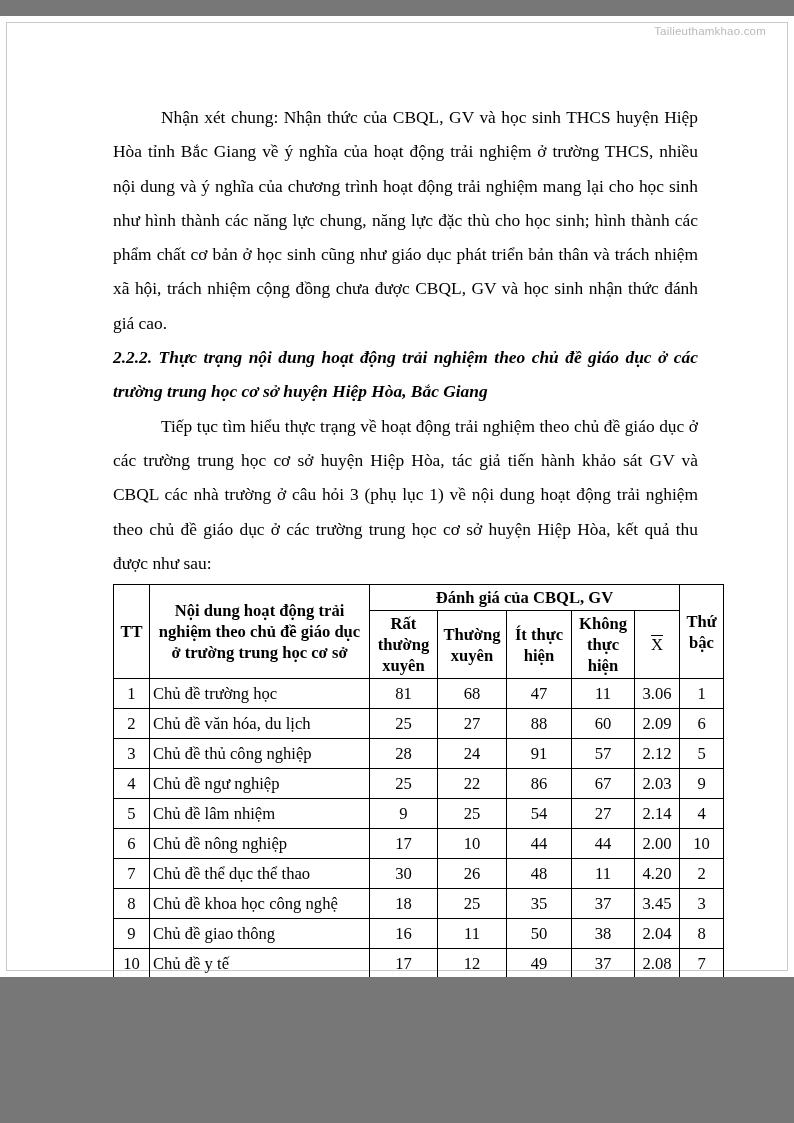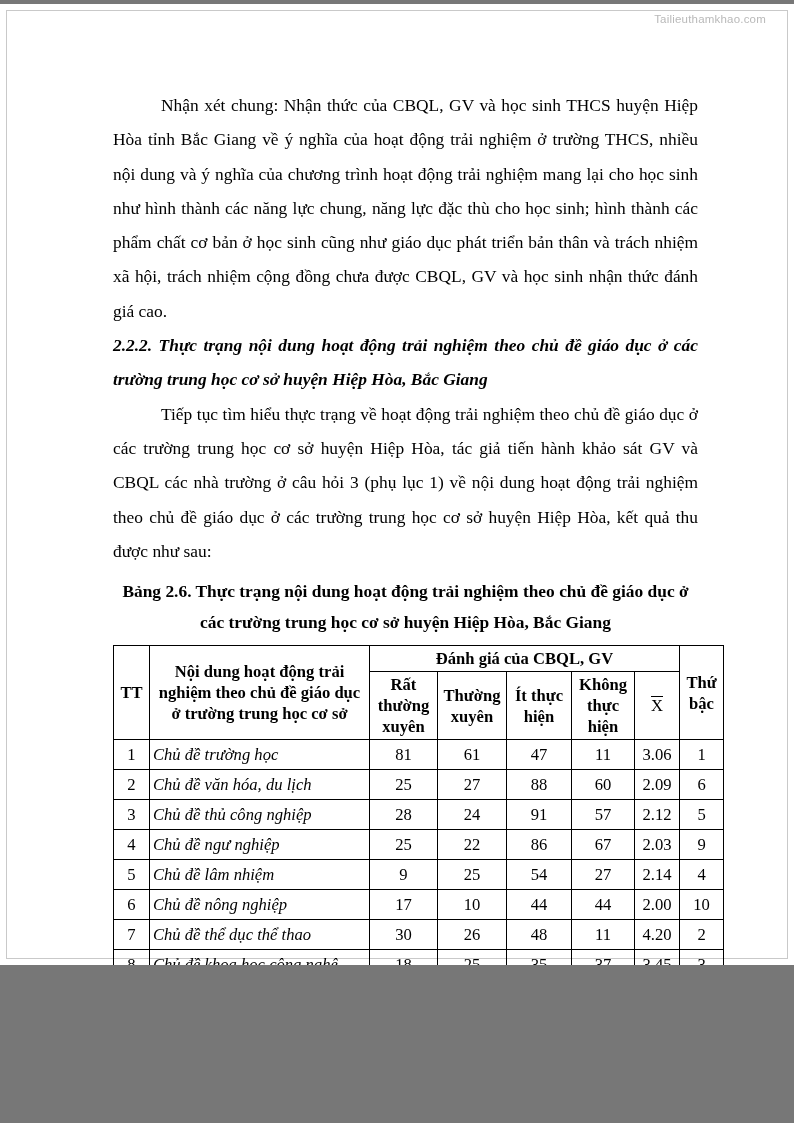--- a/index.html
+++ b/index.html
@@ -5,21 +5,21 @@
   html, body {
     margin: 0;
     padding: 0;
     background: #777;
   }
   .page {
     position: relative;
     width: 794px;
     height: 961px;
     background: #ffffff;
-    margin: 4px auto;
+    margin: 16px auto;
     box-sizing: border-box;
     font-family: "Liberation Serif", "DejaVu Serif", serif;
     color: #000;
     overflow: hidden;
   }
   .page-border {
     position: absolute;
     left: 6px;
     top: 6px;
     right: 6px;
@@ -91,21 +91,20 @@
   table.data-table th {
     font-weight: bold;
     text-align: center;
   }
   td.num {
     text-align: center;
   }
   td.topic {
     text-align: left;
     padding-left: 7px;
-    font-style: italic;
   }
   .col-tt { width: 36px; }
   .col-noidung { width: 220px; }
   .col-c1 { width: 68px; }
   .col-c2 { width: 69px; }
   .col-c3 { width: 65px; }
   .col-c4 { width: 63px; }
   .col-x { width: 45px; }
   .col-rank { width: 44px; }
   .xbar {
@@ -136,21 +135,20 @@
 
   <div class="content">
 
 
     <p class="body-text indent">Nhận xét chung: Nhận thức của CBQL, GV và học sinh THCS huyện Hiệp Hòa tỉnh Bắc Giang về ý nghĩa của hoạt động trải nghiệm ở trường THCS, nhiều nội dung và ý nghĩa của chương trình hoạt động trải nghiệm mang lại cho học sinh như hình thành các năng lực chung, năng lực đặc thù cho học sinh; hình thành các phẩm chất cơ bản ở học sinh cũng như giáo dục phát triển bản thân và trách nhiệm xã hội, trách nhiệm cộng đồng chưa được CBQL, GV và học sinh nhận thức đánh giá cao.</p>
 
     <h3 class="section-heading">2.2.2. Thực trạng nội dung hoạt động trải nghiệm theo chủ đề giáo dục ở các trường trung học cơ sở huyện Hiệp Hòa, Bắc Giang</h3>
 
     <p class="body-text indent">Tiếp tục tìm hiểu thực trạng về hoạt động trải nghiệm theo chủ đề giáo dục ở các trường trung học cơ sở huyện Hiệp Hòa, tác giả tiến hành khảo sát GV và CBQL các nhà trường ở câu hỏi 3 (phụ lục 1) về nội dung hoạt động trải nghiệm theo chủ đề giáo dục ở các trường trung học cơ sở huyện Hiệp Hòa, kết quả thu được như sau:</p>
 
-    <h4 class="table-caption">Bảng 2.6. Thực trạng nội dung hoạt động trải nghiệm theo chủ đề giáo dục ở các trường trung học cơ sở huyện Hiệp Hòa, Bắc Giang</h4>
 
     <table class="data-table">
       <colgroup>
         <col class="col-tt">
         <col class="col-noidung">
         <col class="col-c1">
         <col class="col-c2">
         <col class="col-c3">
         <col class="col-c4">
         <col class="col-x">
@@ -169,21 +167,21 @@
           <th>Ít thực hiện</th>
           <th>Không thực hiện</th>
           <th><span class="xbar">X</span></th>
         </tr>
       </thead>
       <tbody>
           <tr class="row-cells">
             <td class="num">1</td>
             <td class="topic">Chủ đề trường học</td>
             <td class="num">81</td>
-            <td class="num">61</td>
+            <td class="num">68</td>
             <td class="num">47</td>
             <td class="num">11</td>
             <td class="num">3.06</td>
             <td class="num">1</td>
           </tr>
           <tr class="row-cells">
             <td class="num">2</td>
             <td class="topic">Chủ đề văn hóa, du lịch</td>
             <td class="num">25</td>
             <td class="num">27</td>

